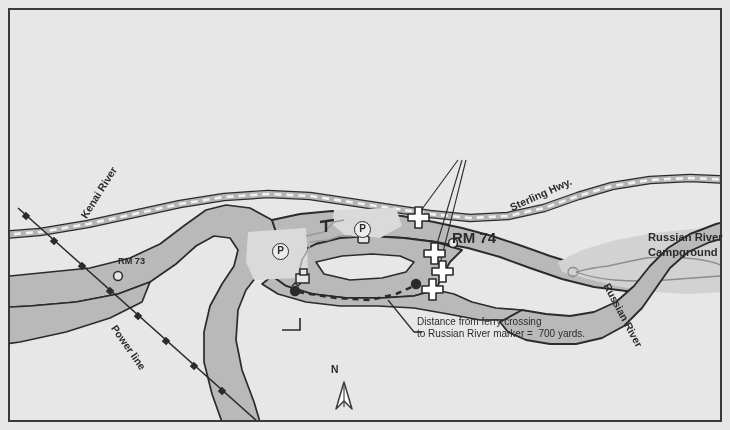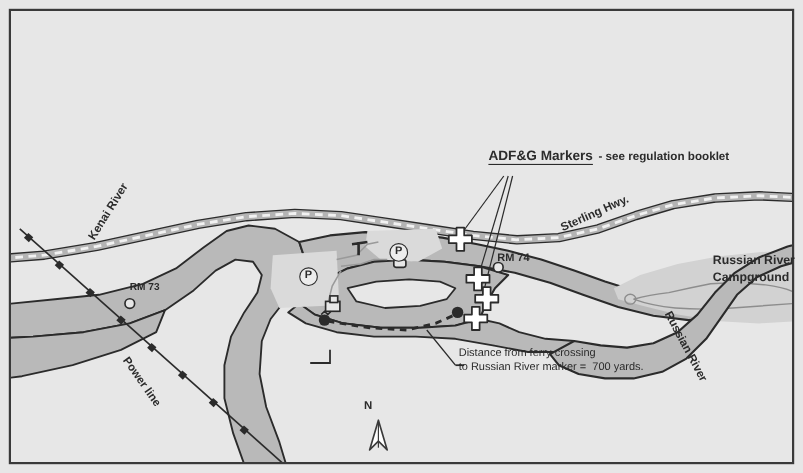--- a/index.html
+++ b/index.html
@@ -86,21 +86,21 @@
     left: 648px; top: 230px;
     font-size: 11.2px; font-weight: bold;
     line-height: 1.3;
   }
   #lbl-rm73 {
     left: 118px; top: 256px;
     font-size: 9.2px; font-weight: bold;
   }
   #lbl-rm74 {
     left: 452px; top: 229px;
-    font-size: 10px; font-weight: bold;
+    font-size: 15px; font-weight: bold;
   }
   #lbl-kenai-river {
     left: 78px; top: 214px;
     font-size: 10.6px; font-weight: bold;
     transform: rotate(-58deg);
     transform-origin: left top;
   }
   #lbl-power-line {
     left: 118px; top: 323px;
     font-size: 10.4px; font-weight: bold;
@@ -291,21 +291,20 @@
 
       </g>
     </svg>
 
     <div class="psym" id="psym-1">P</div>
     <div class="psym" id="psym-2">P</div>
 
   </div>
 
 
-  <div class="lbl" id="lbl-adfg-wrap"><span id="lbl-adfg">ADF&amp;G Markers</span><span id="lbl-adfg-note">- see regulation booklet</span></div>
 
   <div class="lbl" id="lbl-distance">Distance from ferry crossing
 to Russian River marker =  700 yards.</div>
   <div class="lbl" id="lbl-campground">Russian River
 Campground</div>
   <div class="lbl" id="lbl-rm73">RM 73</div>
   <div class="lbl" id="lbl-rm74">RM 74</div>
   <div class="lbl" id="lbl-kenai-river">Kenai River</div>
   <div class="lbl" id="lbl-power-line">Power line</div>
   <div class="lbl" id="lbl-sterling">Sterling Hwy.</div>

